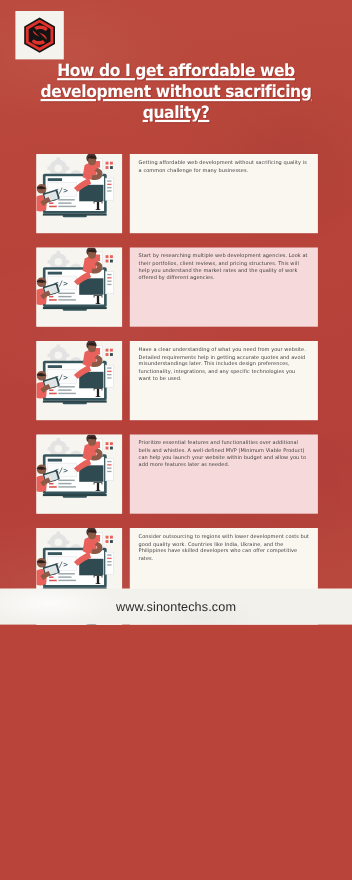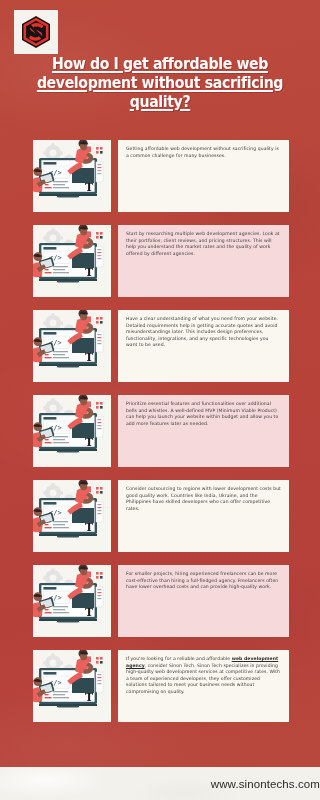--- a/index.html
+++ b/index.html
@@ -9,21 +9,21 @@
   body {
     width: 320px;
     height: 800px;
     font-family: "Liberation Sans", sans-serif;
     overflow: hidden;
     background: #b9453a;
   }
   #infographic {
     position: relative;
     width: 320px;
-    height: 800px;
+    height: 568px;
     background:
       radial-gradient(ellipse 180px 90px at 18% 9%, rgba(255,255,255,0.045), rgba(255,255,255,0) 70%),
       radial-gradient(ellipse 150px 120px at 82% 26%, rgba(0,0,0,0.05), rgba(0,0,0,0) 70%),
       radial-gradient(ellipse 200px 100px at 30% 52%, rgba(255,255,255,0.03), rgba(255,255,255,0) 70%),
       radial-gradient(ellipse 170px 110px at 72% 78%, rgba(0,0,0,0.045), rgba(0,0,0,0) 70%),
       radial-gradient(ellipse 220px 80px at 20% 93%, rgba(255,255,255,0.035), rgba(255,255,255,0) 70%),
       linear-gradient(172deg, #bb4a3d 0%, #b8433a 40%, #b5403a 75%, #b94a3e 100%);
     overflow: hidden;
   }
 
@@ -108,21 +108,21 @@
     left: 0;
     bottom: 0;
     width: 320px;
     height: 33px;
     background:
       radial-gradient(ellipse 90px 26px at 14% 40%, rgba(255,255,255,0.75), rgba(255,255,255,0) 72%),
       radial-gradient(ellipse 80px 24px at 58% 80%, rgba(0,0,0,0.022), rgba(0,0,0,0) 70%),
       #f2f1ec;
     display: flex;
     align-items: center;
-    justify-content: flex-end;
+    justify-content: center;
   }
   .footer span {
     font-family: "Liberation Sans", sans-serif;
     font-size: 11.5px;
     color: #2b2b2b;
     letter-spacing: 0.1px;
   }
 </style>
 </head>
 <body>

